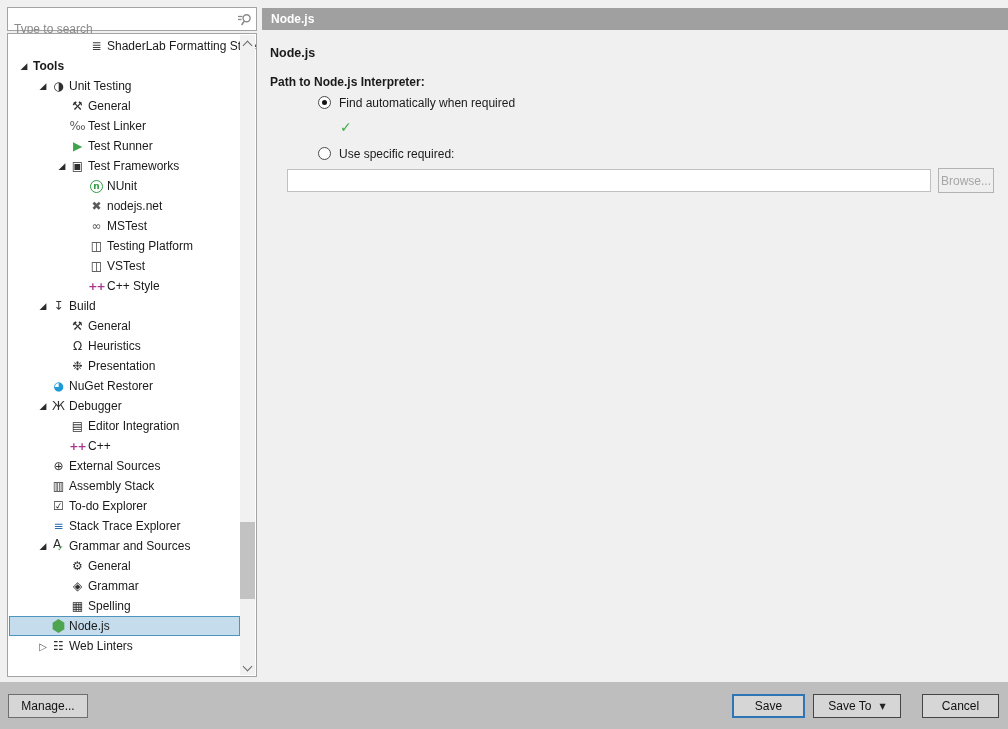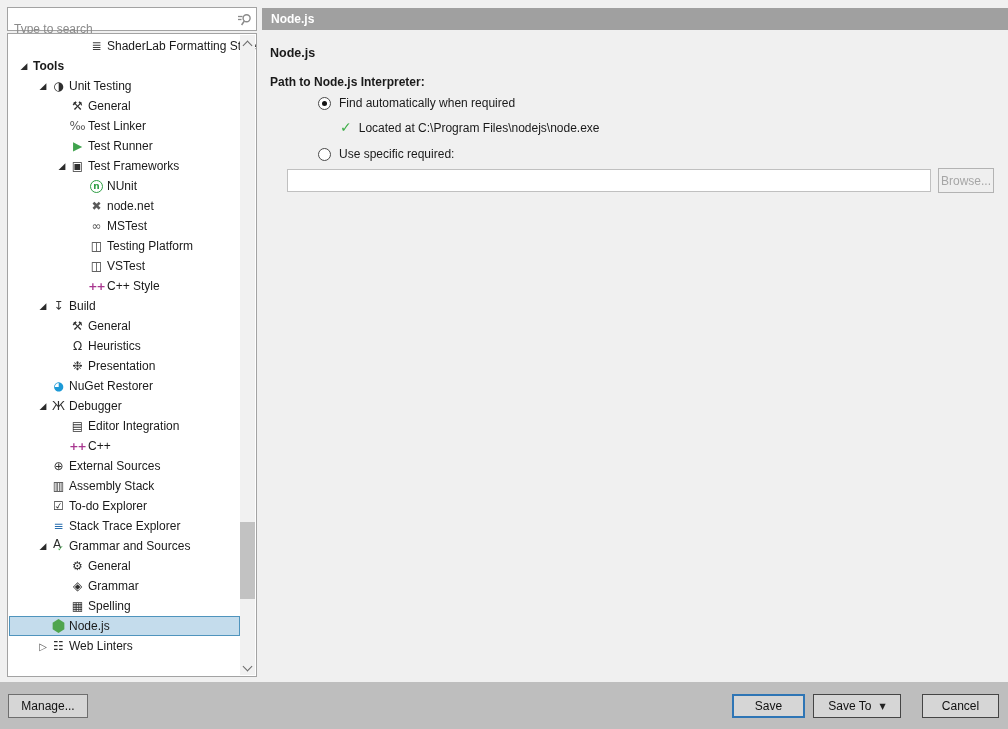--- a/index.html
+++ b/index.html
@@ -31,21 +31,21 @@
   .vscroll { position:absolute; top:1px; bottom:1px; right:1px; width:15px; background:#f1f1f1; }
   .vscroll .chev { position:absolute; left:4px; width:7px; height:7px; border-left:1.5px solid #6a6a6a; border-top:1.5px solid #6a6a6a; }
   .chev.up { top:7px; transform:rotate(45deg); }
   .chev.down { bottom:5px; transform:rotate(225deg); }
   .vthumb { position:absolute; left:0; top:487px; width:15px; height:77px; background:#c2c2c2; }
 
   
   .panel-header { position:absolute; left:262px; top:8px; width:746px; height:22px; background:#a0a0a0; color:#fff; font-weight:bold; line-height:22px; padding-left:9px; }
   .content-title { position:absolute; left:270px; top:46px; font-weight:bold; font-size:12.5px; }
   .path-label { position:absolute; left:270px; top:75px;font-weight:bold; }
-  .opt-line { position:absolute; display:flex; align-items:flex-end; gap:8px;padding-left:31px; }
+  .opt-line { position:absolute; display:flex; align-items:flex-start; gap:8px;padding-left:31px; }
   .line-auto { left:287px; top:96px; }
   .line-located { left:309px; top:119px; gap:7px; }
   .line-specific { left:287px; top:147px; }
   .radio { width:13px; height:13px; border:1px solid #4a4a4a; border-radius:50%; background:#fff; position:relative; flex:none; }
   .radio.checked::after { content:""; position:absolute; inset:3px; background:#141414; border-radius:50%; }
   .check-glyph { color:#3fae49; font-weight:bold; font-size:14px; font-family:"DejaVu Sans",sans-serif; }
   .loc-input { position:absolute; left:287px; top:169px; width:644px; height:23px; border:1px solid #c0c0c0; background:#fff; padding:0 5px; font:12px "Liberation Sans",sans-serif; outline:none; }
   .browse-btn { position:absolute; left:938px; top:168px; width:56px; height:25px; background:#efefef; border:1px solid #b3b3b3; color:#a6a6a6; font:12px "Liberation Sans",sans-serif; }
 
   
@@ -108,21 +108,21 @@
     <span class="label">Test Frameworks</span>
   </div>
       <div class="tree-row" style="padding-left: 64px;">
     <span class="twisty"></span>
     <span class="ticon ring" style="color: rgb(46, 158, 68);">n</span>
     <span class="label">NUnit</span>
   </div>
       <div class="tree-row" style="padding-left: 64px;">
     <span class="twisty"></span>
     <span class="ticon" style="color: rgb(90, 90, 90);">✖</span>
-    <span class="label">node.net</span>
+    <span class="label">nodejs.net</span>
   </div>
       <div class="tree-row" style="padding-left: 64px;">
     <span class="twisty"></span>
     <span class="ticon" style="color: rgb(90, 90, 90);">∞</span>
     <span class="label">MSTest</span>
   </div>
       <div class="tree-row" style="padding-left: 64px;">
     <span class="twisty"></span>
     <span class="ticon" style="color: rgb(47, 47, 47);">◫</span>
     <span class="label">Testing Platform</span>
@@ -240,21 +240,20 @@
 </div>
 <div class="content-title">Node.js</div>
 <div class="path-label">Path to Node.js Interpreter:</div>
 
 <div class="opt-line line-auto">
   <span class="radio checked"></span>
   <span>Find automatically when required</span>
 </div>
 <div class="opt-line line-located">
   <span class="check-glyph">✓</span>
-  <span>Located at C:\Program Files\nodejs\node.exe</span>
 </div>
 <div class="opt-line line-specific">
   <span class="radio"></span>
   <span>Use specific required:</span>
 </div>
 
 <input class="loc-input" type="text" value="" style="">
 <button class="browse-btn" disabled="">Browse...</button>
 
 <div class="footer-bar">

